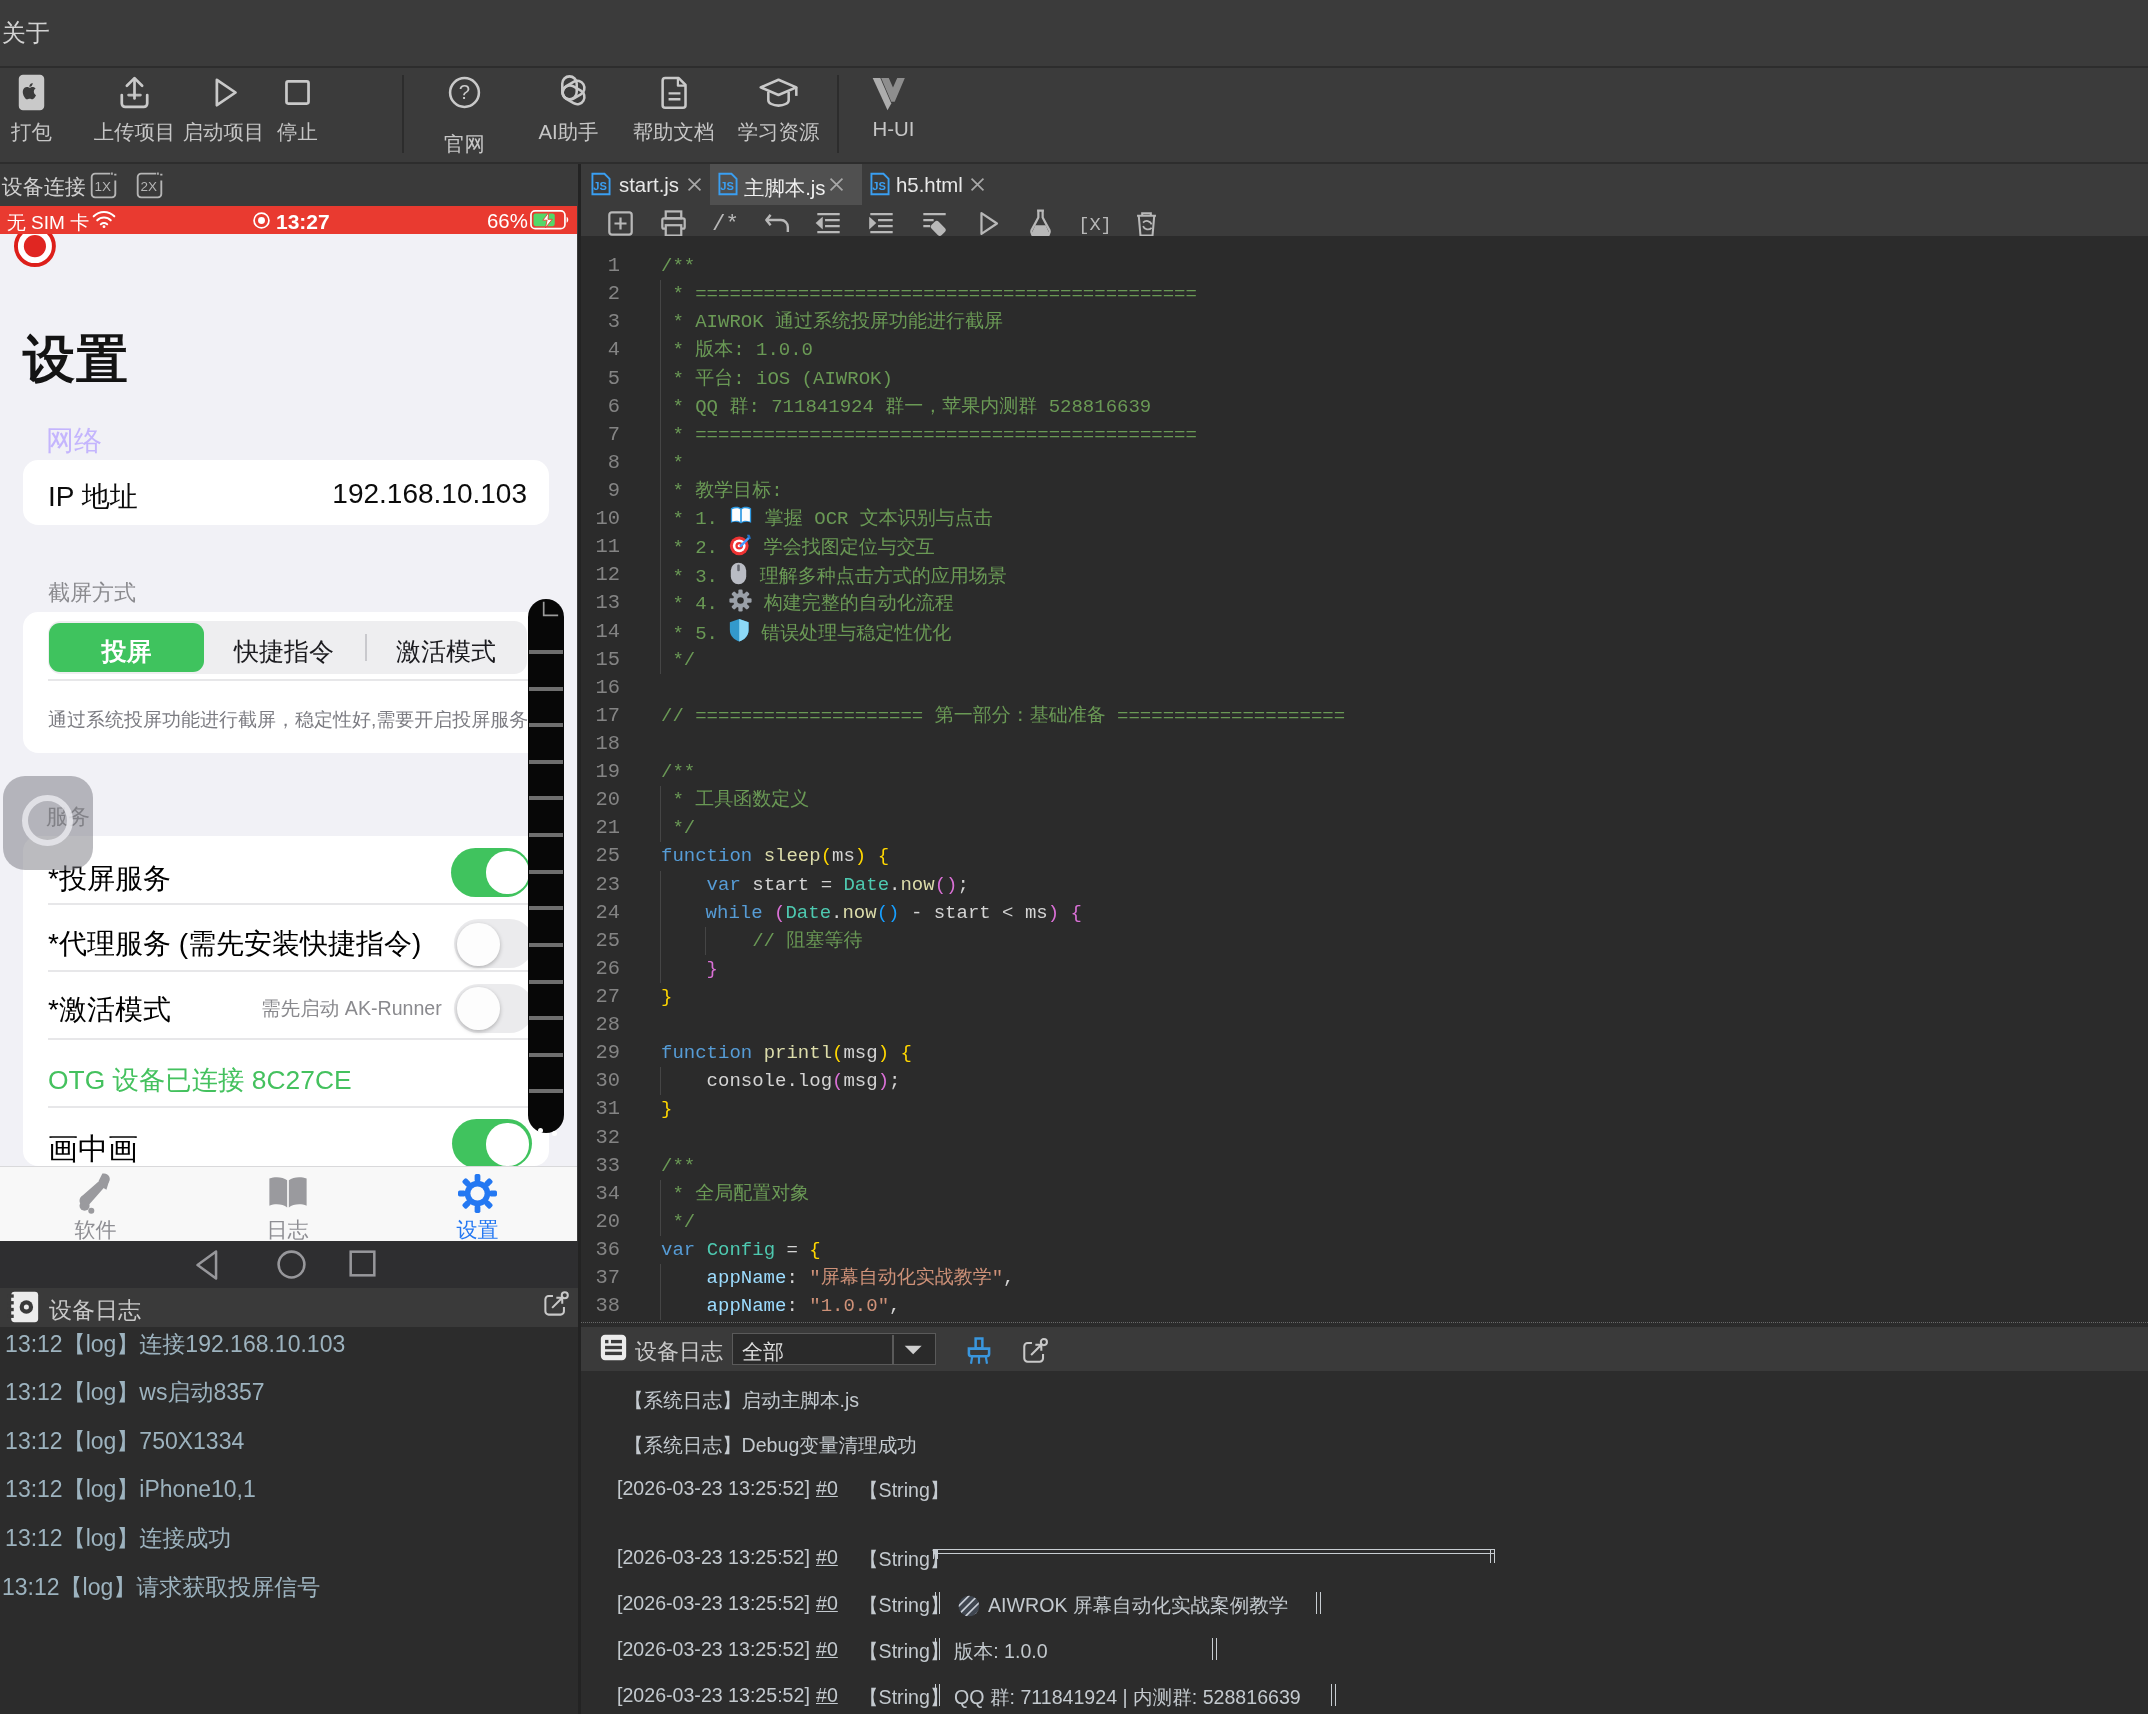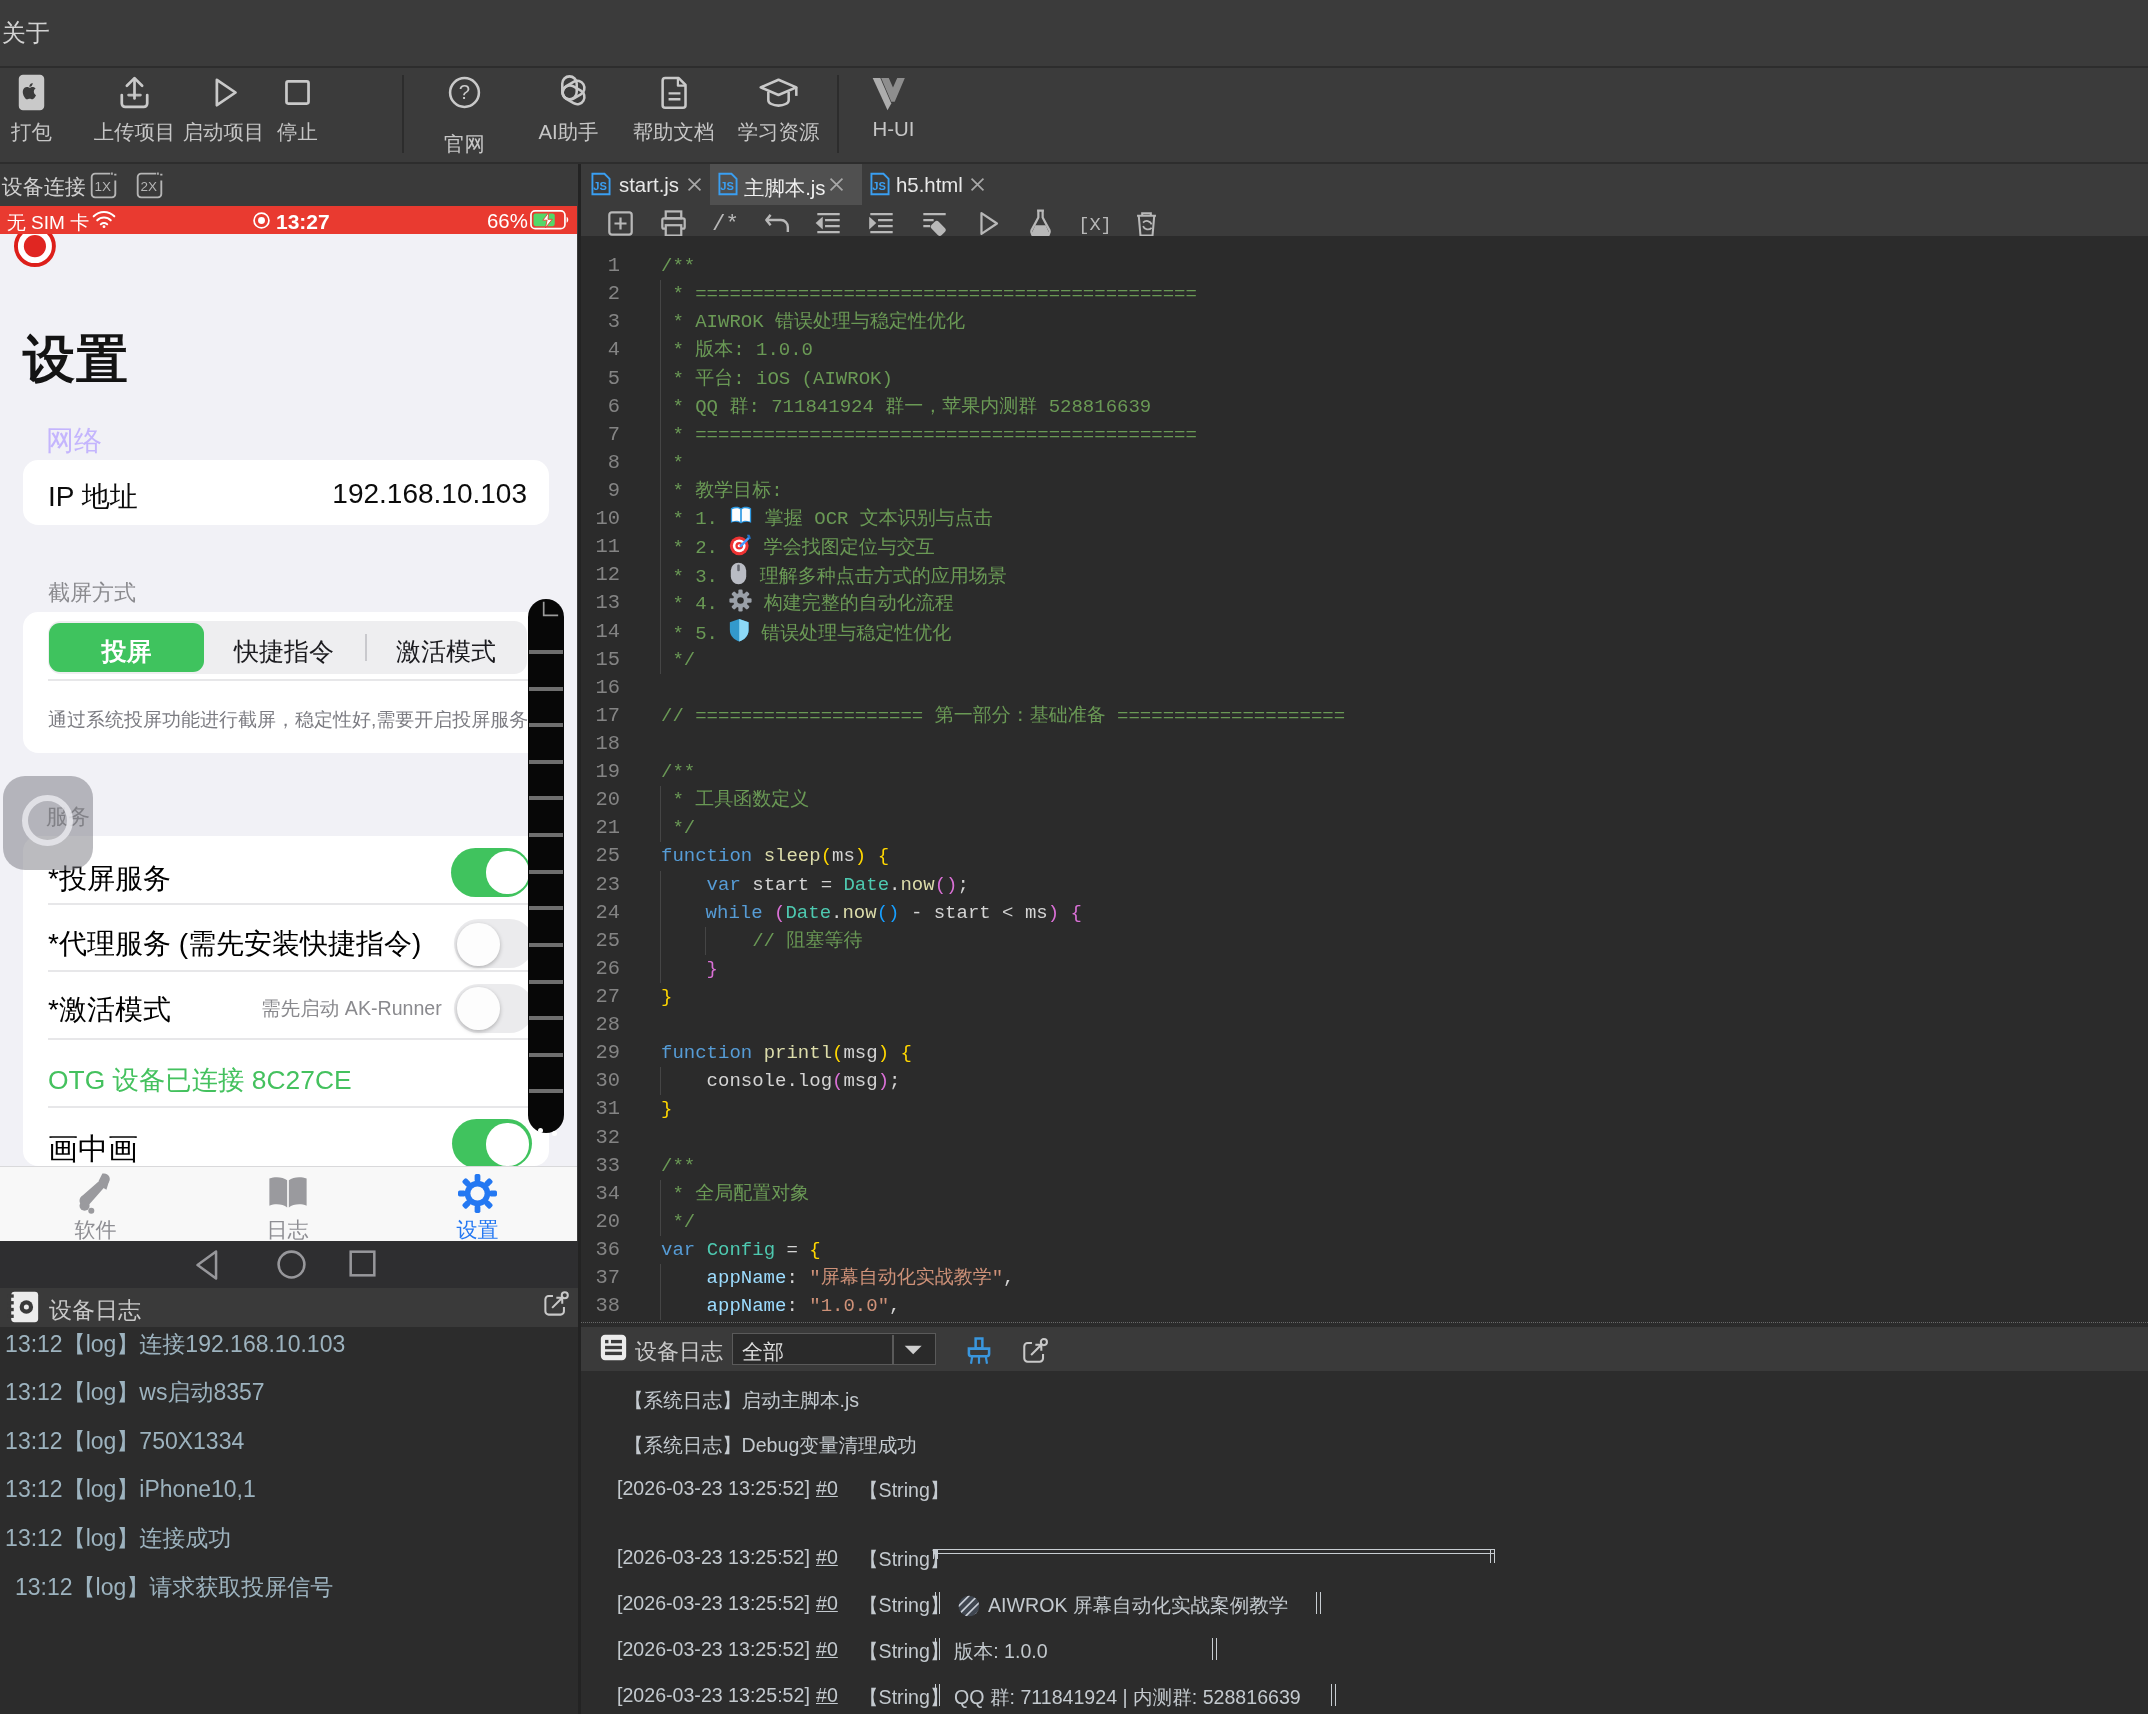--- a/index.html
+++ b/index.html
@@ -250,21 +250,21 @@
     <path d="M13 6 H8 a4 4 0 0 0 -4 4 v14 a4 4 0 0 0 4 4 h14 a4 4 0 0 0 4 -4 v-5"></path>
     <path d="M12 20 L24 8 M17 8 h7 v7"></path>
     <circle cx="27" cy="5" r="3.6"></circle>
   </svg>
 <div class="ab" style="left:0;top:1327px;width:578px;height:388px;background:#2c2c2c"></div>
 <div class="ab dlog" style="left:5.1px;top:1329px">13:12【log】连接192.168.10.103</div>
 <div class="ab dlog" style="left:5.1px;top:1377px">13:12【log】ws启动8357</div>
 <div class="ab dlog" style="left:5.1px;top:1426px">13:12【log】750X1334</div>
 <div class="ab dlog" style="left:5.1px;top:1474px">13:12【log】iPhone10,1</div>
 <div class="ab dlog" style="left:5.1px;top:1523px">13:12【log】连接成功</div>
-<div class="ab dlog" style="left:15px;top:1572px">13:12【log】请求获取投屏信号</div>
+<div class="ab dlog" style="left:2px;top:1572px">13:12【log】请求获取投屏信号</div>
 <div class="ab" style="left:578px;top:164px;width:3.4px;height:1551px;background:#232323"></div>
 <div class="ab" style="left:581px;top:164px;width:1567px;height:72px;background:#3b3b3b"></div>
 <div class="ab" style="left:710px;top:164px;width:152px;height:41px;background:#505050"></div>
 <svg class="ab" style="left:589px;top:172px" width="24" height="24" viewBox="0 0 28 28" fill="none">
     <path d="M4 2 h14 l6 6 v18 H4 Z" stroke="#3a9ff2" stroke-width="2.2"></path>
     <text x="13" y="21" font-size="13" font-weight="bold" fill="#3a9ff2" text-anchor="middle" font-family="Liberation Sans">JS</text>
   </svg>
 <div class="ab" style="left:619px;top:174px;color:#e8e8e8;font-size:20.4px">start.js</div>
 <svg class="ab" style="left:686px;top:176px" width="17" height="17" viewBox="0 0 20 20" stroke="#a8a8a8" stroke-width="2">
     <path d="M3 3 L17 17 M17 3 L3 17"></path>
@@ -390,21 +390,21 @@
 <div class="ab gut" style="left:545px;top:1292px;width:75px">38</div>
 <div class="guide" style="left:660px;top:280px;height:394px"></div>
 <div class="guide" style="left:660px;top:786px;height:56px"></div>
 <div class="guide" style="left:660px;top:871px;height:112px"></div>
 <div class="guide" style="left:660px;top:1067px;height:28px"></div>
 <div class="guide" style="left:660px;top:1180px;height:56px"></div>
 <div class="guide" style="left:660px;top:1264px;height:56px"></div>
 <div class="guide" style="left:705px;top:927px;height:28px"></div>
 <div class="ab code" style="left:661px;top:252px"><span class="com">/**</span></div>
 <div class="ab code" style="left:661px;top:280px"><span class="com"> * ============================================</span></div>
-<div class="ab code" style="left:661px;top:308px"><span class="com"> * AIWROK 错误处理与稳定性优化</span></div>
+<div class="ab code" style="left:661px;top:308px"><span class="com"> * AIWROK 通过系统投屏功能进行截屏</span></div>
 <div class="ab code" style="left:661px;top:336px"><span class="com"> * 版本: 1.0.0</span></div>
 <div class="ab code" style="left:661px;top:365px"><span class="com"> * 平台: iOS (AIWROK)</span></div>
 <div class="ab code" style="left:661px;top:393px"><span class="com"> * QQ 群: 711841924 群一，苹果内测群 528816639</span></div>
 <div class="ab code" style="left:661px;top:421px"><span class="com"> * ============================================</span></div>
 <div class="ab code" style="left:661px;top:449px"><span class="com"> *</span></div>
 <div class="ab code" style="left:661px;top:477px"><span class="com"> * 教学目标:</span></div>
 <div class="ab code" style="left:661px;top:505px"><span class="com"> * 1. </span><svg class="emoji" width="24" height="22" viewBox="0 0 28 26">
       <path d="M2 4 C7 1 12 2 14 4 L14 22 C12 20 7 19 2 21 Z" fill="#2f9ae3"></path>
       <path d="M26 4 C21 1 16 2 14 4 L14 22 C16 20 21 19 26 21 Z" fill="#2f9ae3"></path>
       <path d="M3.5 5 C7.5 3 11.5 3.6 13 5.2 L13 20 C11.5 18.6 7.5 18 3.5 19.6 Z" fill="#fdfdfd"></path>

